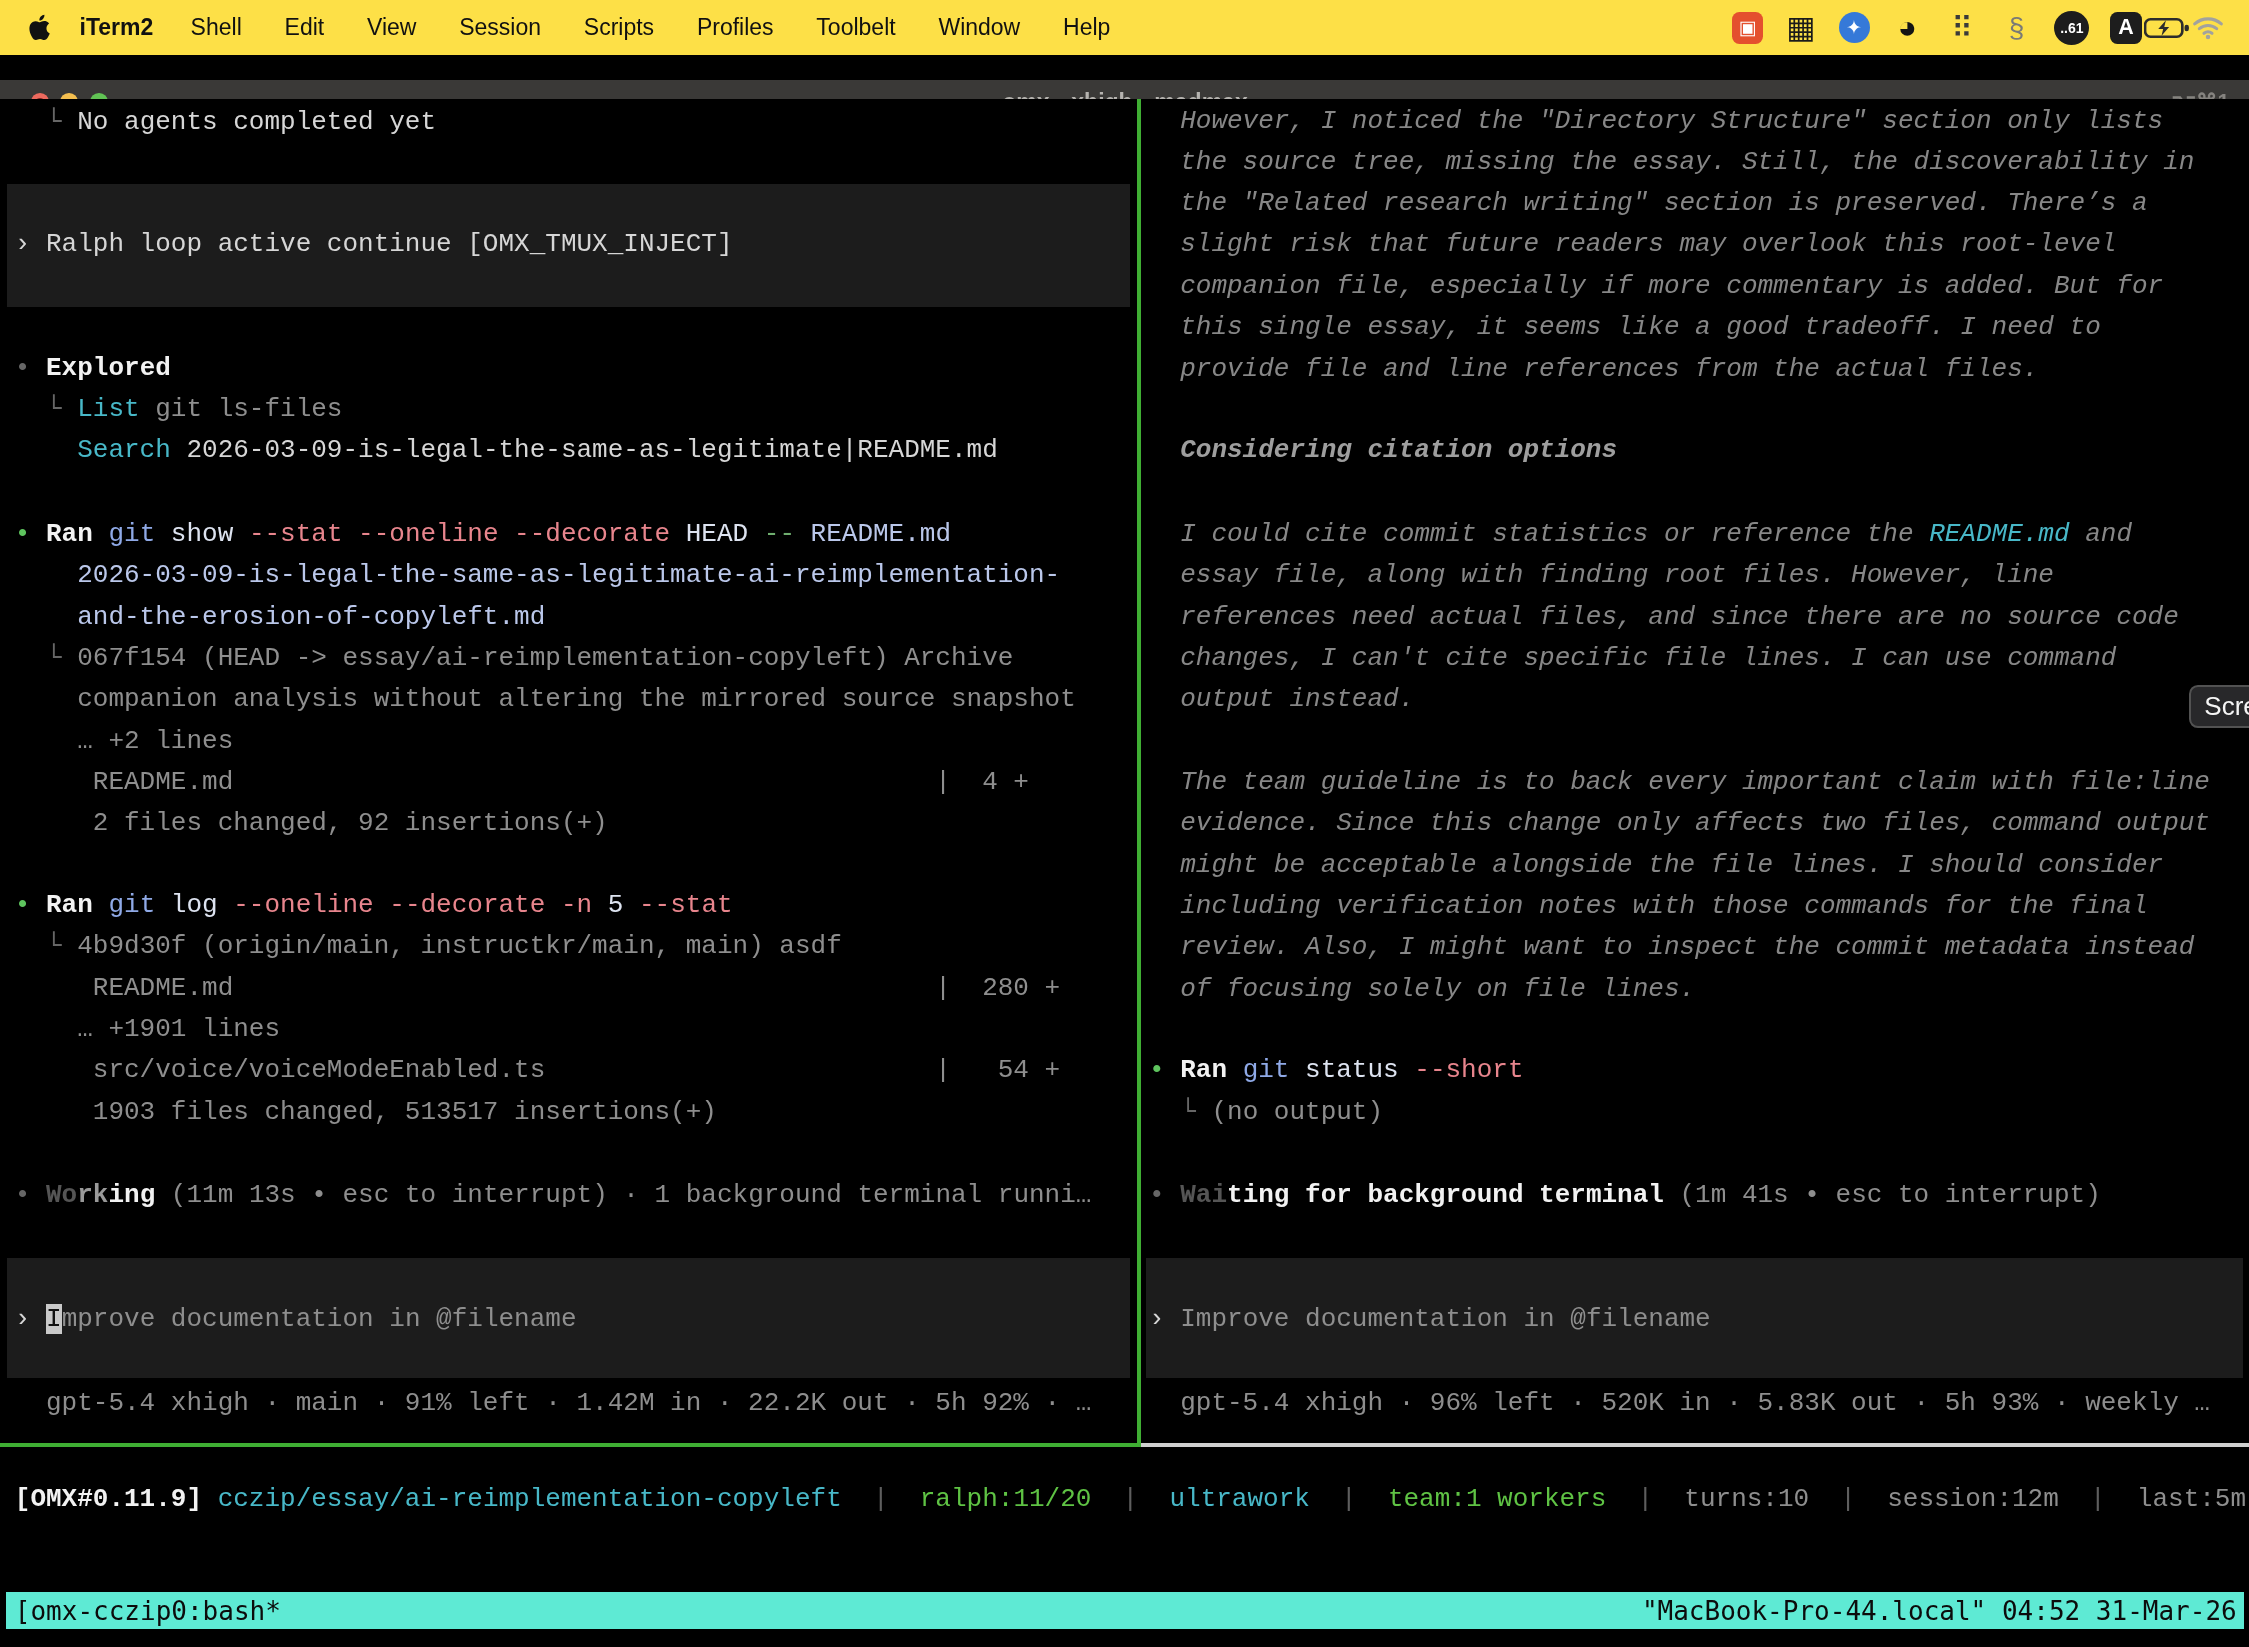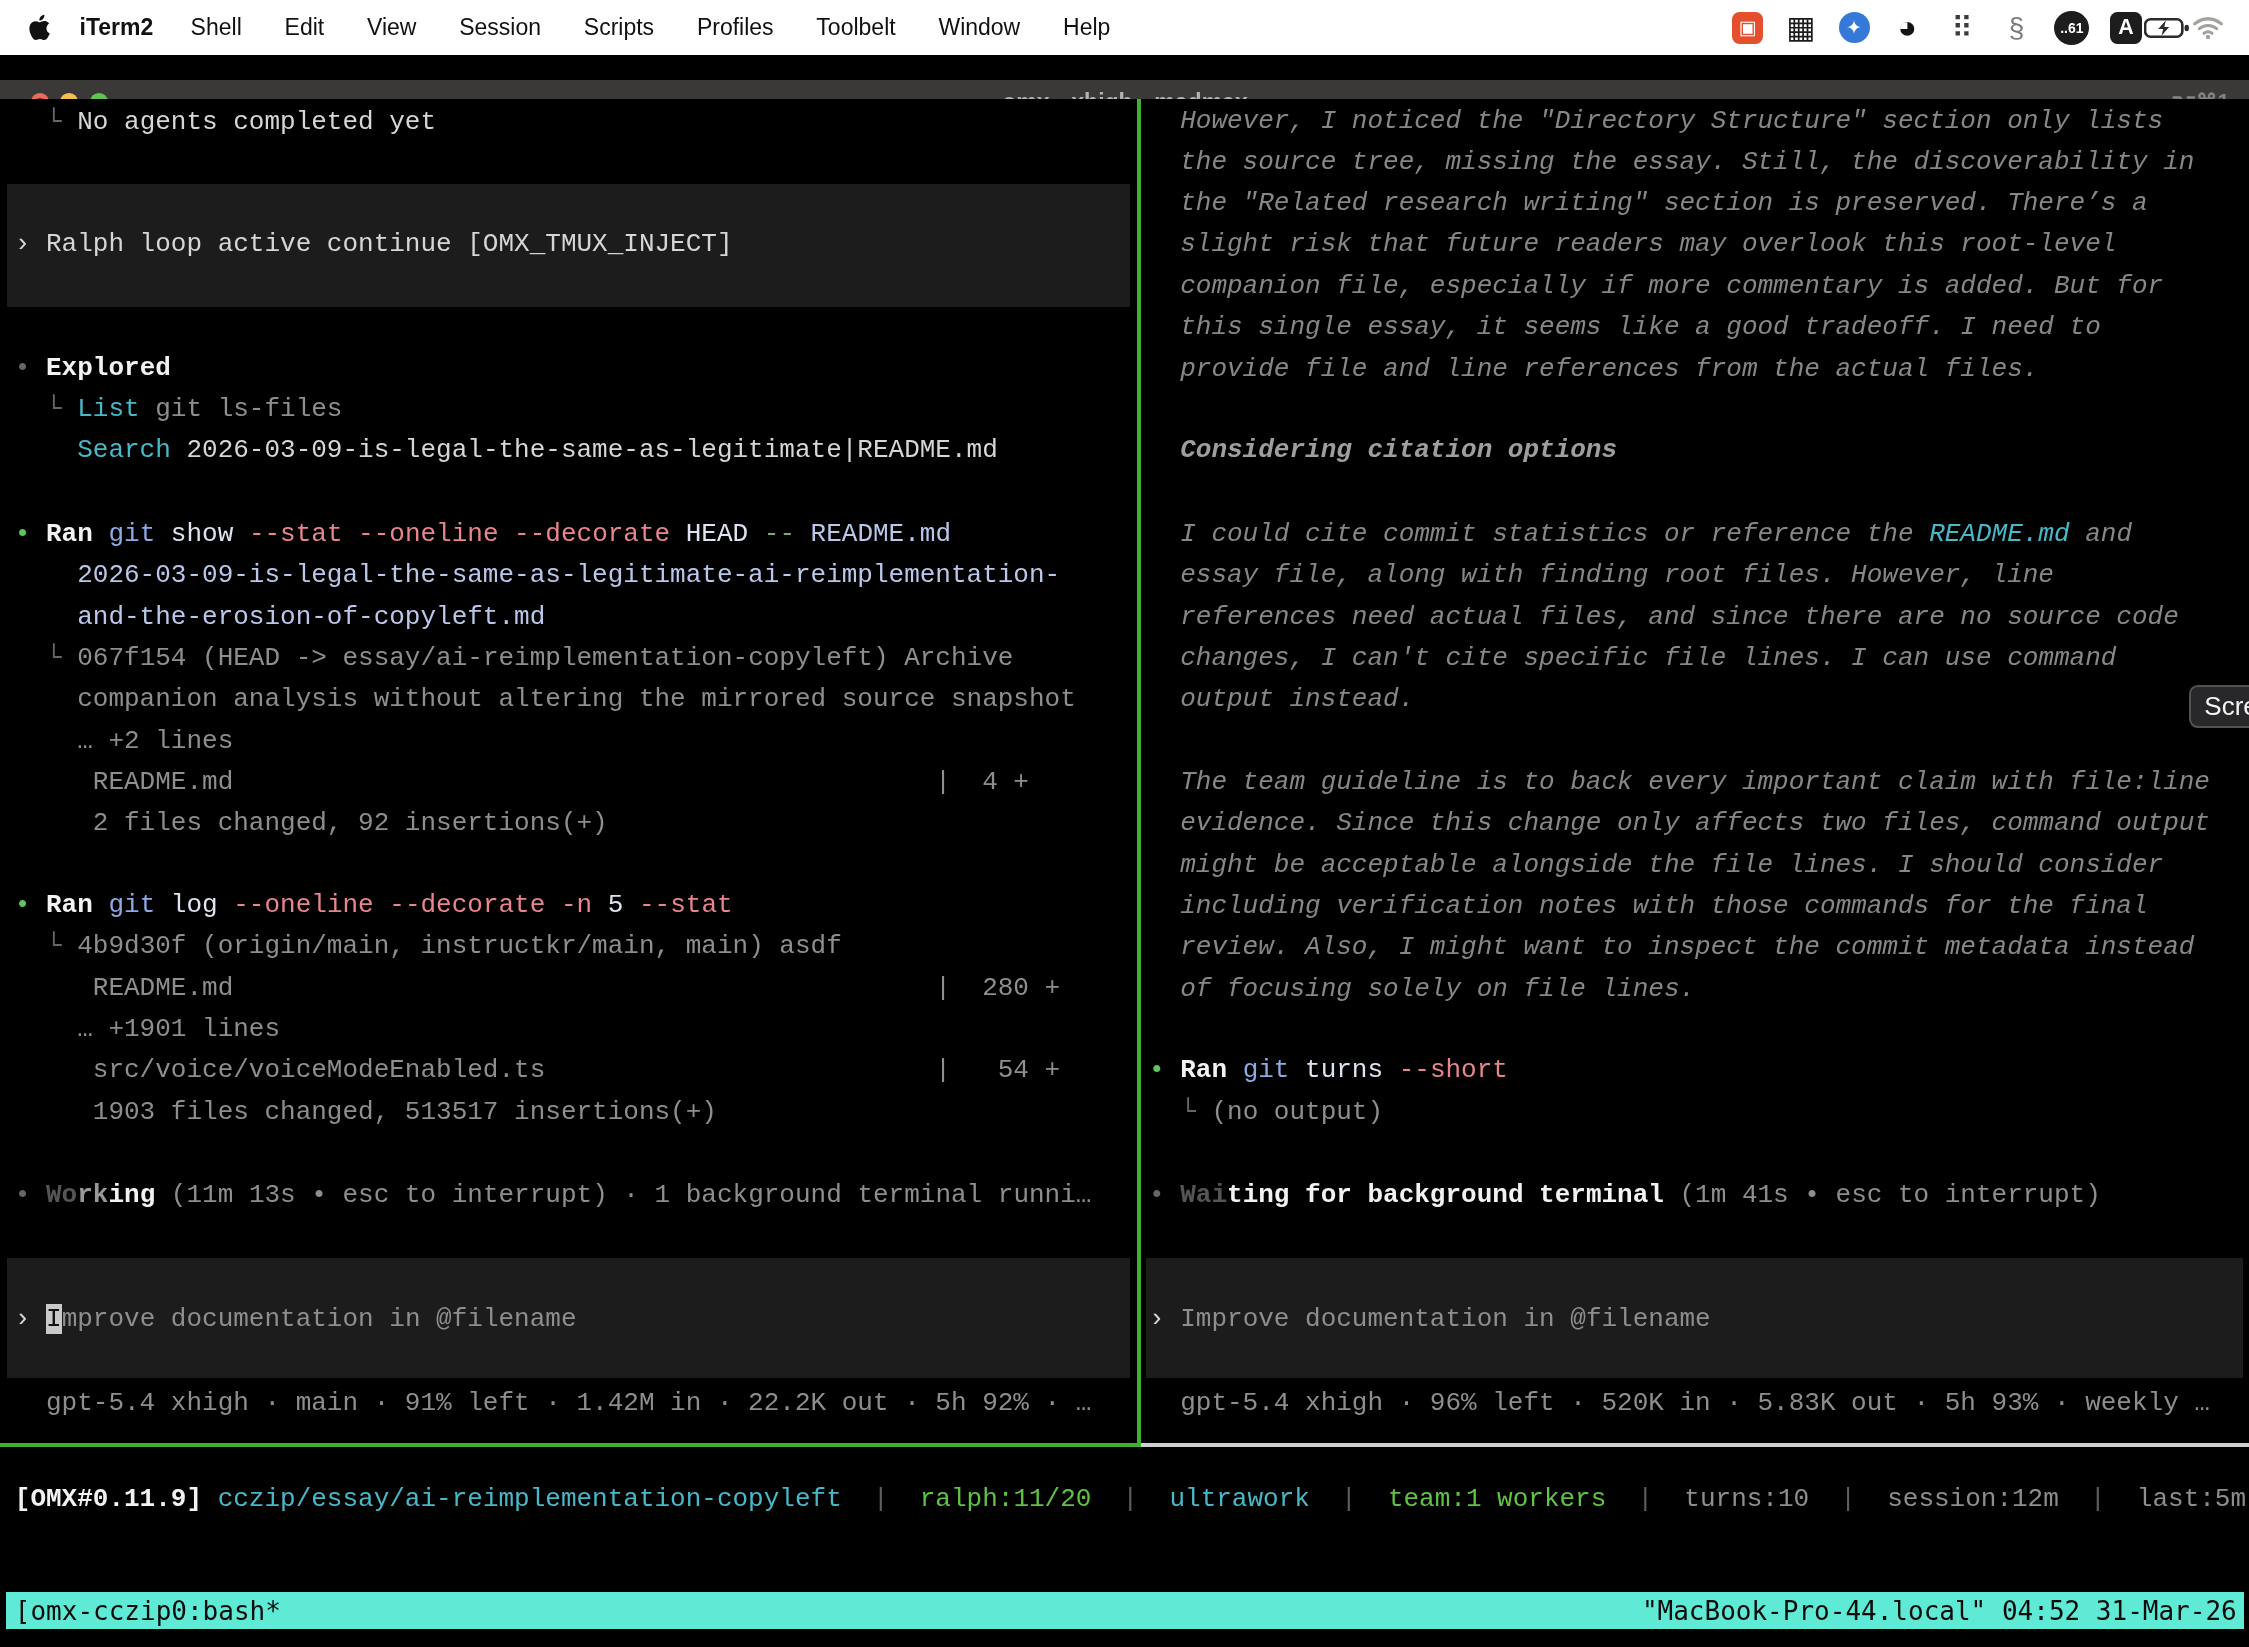--- a/index.html
+++ b/index.html
@@ -1,19 +1,19 @@
 <!DOCTYPE html>
 <html style="font-size:11.8px"><head>
 <meta charset="utf-8">
 <style>
   html,body{margin:0;padding:0;background:#000;}
   .screen{position:relative;width:2250px;height:1648px;background:#000;overflow:hidden;font-family:"Liberation Sans",sans-serif;}
 
   
-  .menubar{position:absolute;left:0;top:0;width:100%;height:55px;background:#ffffff;display:flex;align-items:center;padding:0 25px;box-sizing:border-box;color:#111;}
+  .menubar{position:absolute;left:0;top:0;width:100%;height:55px;background:#fde047;display:flex;align-items:center;padding:0 25px;box-sizing:border-box;color:#111;}
   .apple-wrap{width:29.5px;height:34px;display:flex;align-items:center;justify-content:center;margin-right:25px;}
   .menu-app{font-weight:bold;font-size:23px;margin-right:16px;}
   .menu-items{display:flex;align-items:center;}
   .menu-items span{font-size:23px;margin:0 21.4px;white-space:nowrap;}
   .status-icons{margin-left:auto;display:flex;align-items:center;gap:20.7px;}
   .si{display:inline-flex;align-items:center;justify-content:center;width:34px;height:34px;font-size:29.5px;color:#1d1d1d;}
   .si-screenshot{background:#e4502e;border-radius:7.4px;color:#fff;width:31px;height:32px;font-size:19px;}
   .si-keypad{font-size:31px;color:#1a1a1a;}
   .si-spark{background:#3579d8;border-radius:50%;color:#fff;width:31px;height:31px;font-size:19px;}
   .si-disc{font-size:32px;color:#141414;}
@@ -184,21 +184,21 @@
           <div class="tline" style="top: 415px;"><span class="c-it">  I could cite commit statistics or reference the </span><span class="c-cyit">README.md</span><span class="c-it"> and</span></div>
           <div class="tline" style="top: 498px;"><span class="c-it">  references need actual files, and since there are no source code</span></div>
           <div class="tline" style="top: 539px;"><span class="c-it">  changes, I can't cite specific file lines. I can use command</span></div>
           <div class="tline" style="top: 580px;"><span class="c-it">  output instead.</span></div>
           <div class="tline" style="top: 663px;"><span class="c-it">  The team guideline is to back every important claim with file:line</span></div>
           <div class="tline" style="top: 704px;"><span class="c-it">  evidence. Since this change only affects two files, command output</span></div>
           <div class="tline" style="top: 746px;"><span class="c-it">  might be acceptable alongside the file lines. I should consider</span></div>
           <div class="tline" style="top: 787px;"><span class="c-it">  including verification notes with those commands for the final</span></div>
           <div class="tline" style="top: 828px;"><span class="c-it">  review. Also, I might want to inspect the commit metadata instead</span></div>
           <div class="tline" style="top: 870px;"><span class="c-it">  of focusing solely on file lines.</span></div>
-          <div class="tline" style="top: 951px;"><span class="c-grn">• </span><span class="c-bw">Ran</span><span class="c-lt"> </span><span class="c-git">git</span><span class="c-lt2"> turns </span><span class="c-flag">--short</span></div>
+          <div class="tline" style="top: 951px;"><span class="c-grn">• </span><span class="c-bw">Ran</span><span class="c-lt"> </span><span class="c-git">git</span><span class="c-lt2"> status </span><span class="c-flag">--short</span></div>
           <div class="tline" style="top: 993px;"><span class="c-dim">  └ </span><span class="c-gray">(no output)</span></div>
           <div class="tline" style="top: 1076px;"><span class="c-dim">• </span><span class="c-dimb">Wai</span><span class="c-bw">ting for background terminal</span><span class="c-gray"> (1m 41s • esc to interrupt)</span></div>
           <div class="tline" style="top: 1200px;"><span class="c-lt">› </span><span class="c-gray">Improve documentation in @filename</span></div>
           <div class="tline" style="top: 1284px;"><span class="c-gray">  gpt-5.4 xhigh · 96% left · 520K in · 5.83K out · 5h 93% · weekly …</span></div>
         </div>
 
       <div class="omx-line">
           <div class="tline" style="top: 0px;"><span class="c-bw">[OMX#0.11.9]</span><span class="c-cyan"> cczip/essay/ai-reimplementation-copyleft</span><span class="c-sep">  |  </span><span class="c-sgrn">ralph:11/20</span><span class="c-sep">  |  </span><span class="c-cyan">ultrawork</span><span class="c-sep">  |  </span><span class="c-sgrn">team:1 workers</span><span class="c-sep">  |  </span><span class="c-gray">turns:10</span><span class="c-sep">  |  </span><span class="c-gray">session:12m</span><span class="c-sep">  |  </span><span class="c-gray">last:5m ago</span></div>
         </div>
 

